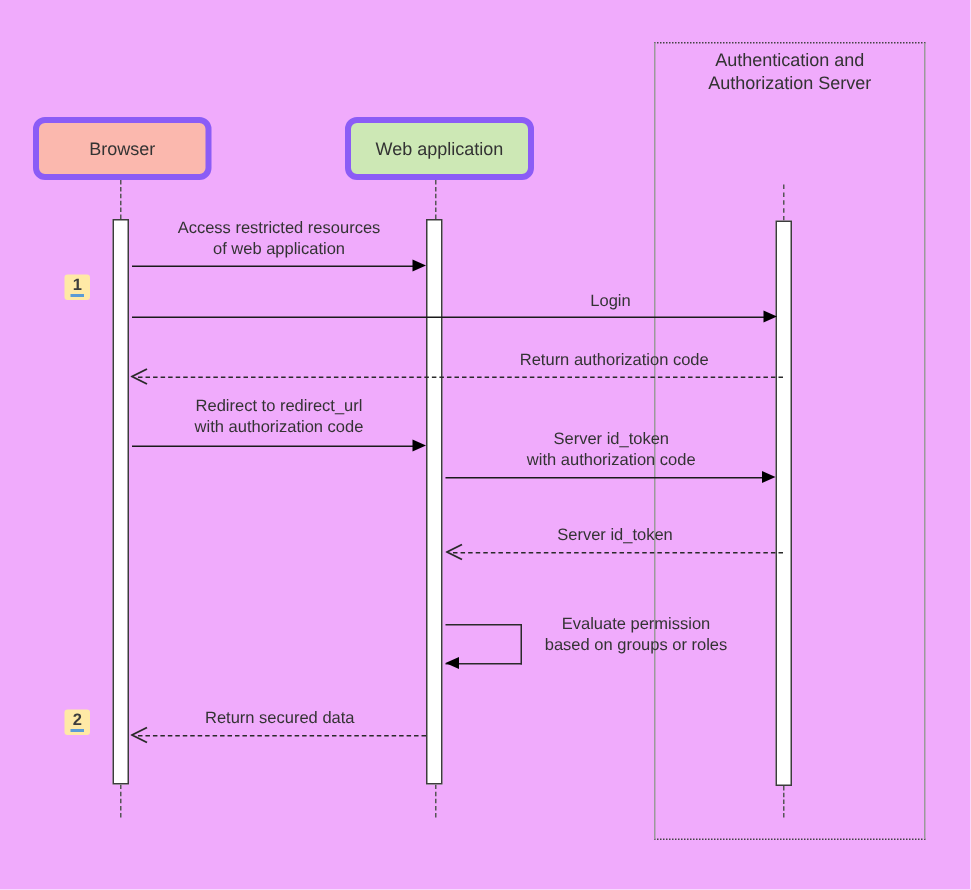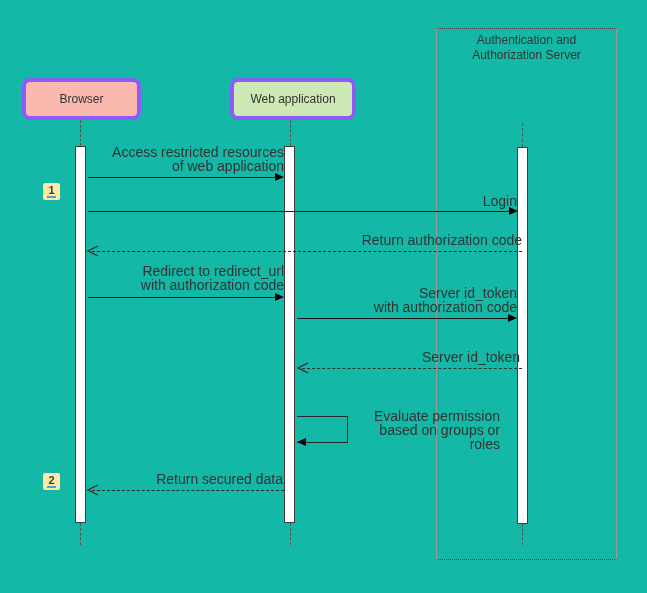--- a/index.html
+++ b/index.html
@@ -1,17 +1,17 @@
 <!DOCTYPE html>
 <html><head>
 <meta charset="utf-8">
 <style>
   html,body{margin:0;padding:0;background:#fff;}
   .canvas{
-    position:relative;width:647px;height:593px;background:#14b8a6;
+    position:relative;width:647px;height:593px;background:#f0abfc;
     font-family:"Liberation Sans",sans-serif;color:#383838;overflow:hidden;
   }
   
   .frame{
     position:absolute;left:436px;top:28px;width:179px;height:530px;
     border-left:1px solid #9a9a9a;border-right:1px solid #9a9a9a;
     border-top:1px dotted #444;border-bottom:1px dotted #444;
     background:transparent;
   }
   .frame-label{
@@ -28,21 +28,21 @@
   .actor-webapp{left:230px;top:78px;width:126px;background:#CDE8B5;}
   .actor-entra{left:463px;top:83px;width:121px;height:40px;background:#AFD6EF;}
   
   .lifeline{position:absolute;width:0;border-left:1px dashed #555;}
   .activation{
     position:absolute;width:11px;background:#fff;border:1px solid #3c3c3c;
     box-sizing:border-box;
   }
   
   .msg-label{
-    position:absolute;text-align:right;font-size:14px;line-height:14px;
+    position:absolute;text-align:center;font-size:11px;line-height:14px;
     white-space:pre-line;color:#333;
   }
   .line-solid{position:absolute;height:0;border-top:1px solid #1a1a1a;}
   .line-dashed{position:absolute;height:0;border-top:1px dashed #2a2a2a;}
   .head-right{
     position:absolute;width:0;height:0;
     border-top:4.5px solid transparent;border-bottom:4.5px solid transparent;
     border-left:9px solid #000;
   }
   .head-left-filled{

